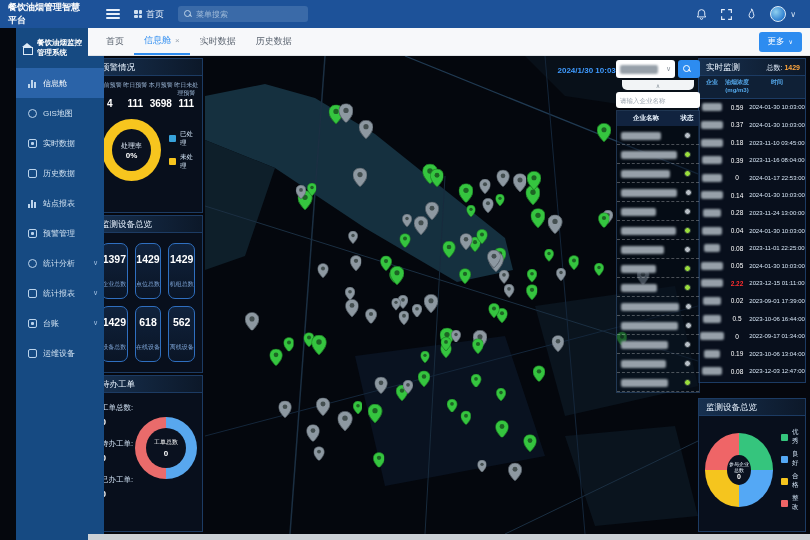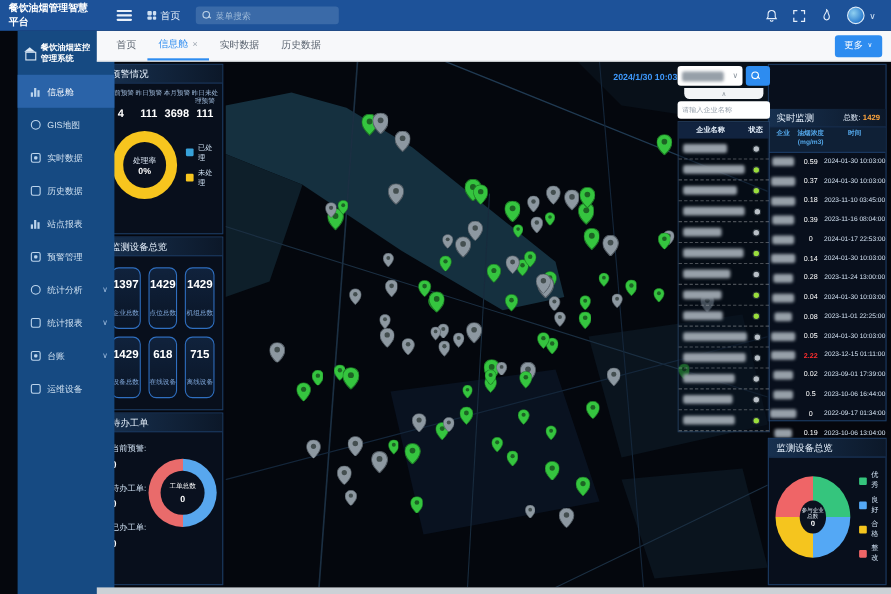--- a/index.html
+++ b/index.html
@@ -126,21 +126,21 @@
     font-size:6.5px; color:#eaf4ff; font-weight:bold; }
   .ov-head .c1 { flex:1; text-align:center; } .ov-head .c2 { width:24px; text-align:center; }
   .ov-item { display:flex; align-items:center; height:19px; border-bottom:1px dashed rgba(255,255,255,.28); }
   .ov-item .nm { flex:1; padding-left:4px; }
   .ov-item .nm .blurblock { height:8px; }
   .ov-item .dot { width:24px; display:flex; justify-content:center; }
   .ov-item .dot i { width:7px; height:7px; border-radius:50%; border:1.5px solid #252e36; }
 
   
   .p-realtime { left:610px; top:2px; width:108px; height:325px; }
-  .rt-title { display:flex; align-items:center;margin-top:40px; }
+  .rt-title { display:flex; align-items:center; }
   .rt-total { margin-left:auto; padding-right:5px; font-size:7px; color:#dfeaf8; }
   .rt-total b { color:#ffa63e; }
   .rt-head { display:flex; background:#0f2036; border-bottom:1px solid #1c3b63; padding:3px 0; }
   .rt-head div { font-size:6px; color:#53a6e8; font-weight:bold; text-align:center; line-height:1.3; }
   .rt-c1 { width:26px; } .rt-c2 { width:24px; } .rt-c3 { flex:1; }
   .rt-row { display:flex; align-items:center; height:17.6px; }
   .rt-row .rt-c1 { display:flex; justify-content:center; }
   .rt-row .rt-c1 .blurblock { height:8px; }
   .rt-row .rt-c2 { font-size:6.5px; color:#fff; text-align:center; }
   .rt-row .rt-c2.alarm { color:#ff2d2d; font-weight:bold; }
@@ -745,32 +745,32 @@
           </div>
           <div class="dev-box">
             <div class="vl">1429</div>
             <div class="lb">设备总数</div>
           </div>
           <div class="dev-box">
             <div class="vl">618</div>
             <div class="lb">在线设备</div>
           </div>
           <div class="dev-box">
-            <div class="vl">715</div>
+            <div class="vl">562</div>
             <div class="lb">离线设备</div>
           </div>
         </div>
     </section>
 
     <section class="panel p-workorders">
       <div class="panel-title">待办工单</div>
       <div class="wo-body">
         <div class="wo-left" id="wo-rows">
             <div class="wo-row">
-              <div class="lb">当前预警:</div>
+              <div class="lb">工单总数:</div>
               <div class="vl">0</div>
             </div>
             <div class="wo-row">
               <div class="lb">待办工单:</div>
               <div class="vl">0</div>
             </div>
             <div class="wo-row">
               <div class="lb">已办工单:</div>
               <div class="vl">0</div>
             </div>

